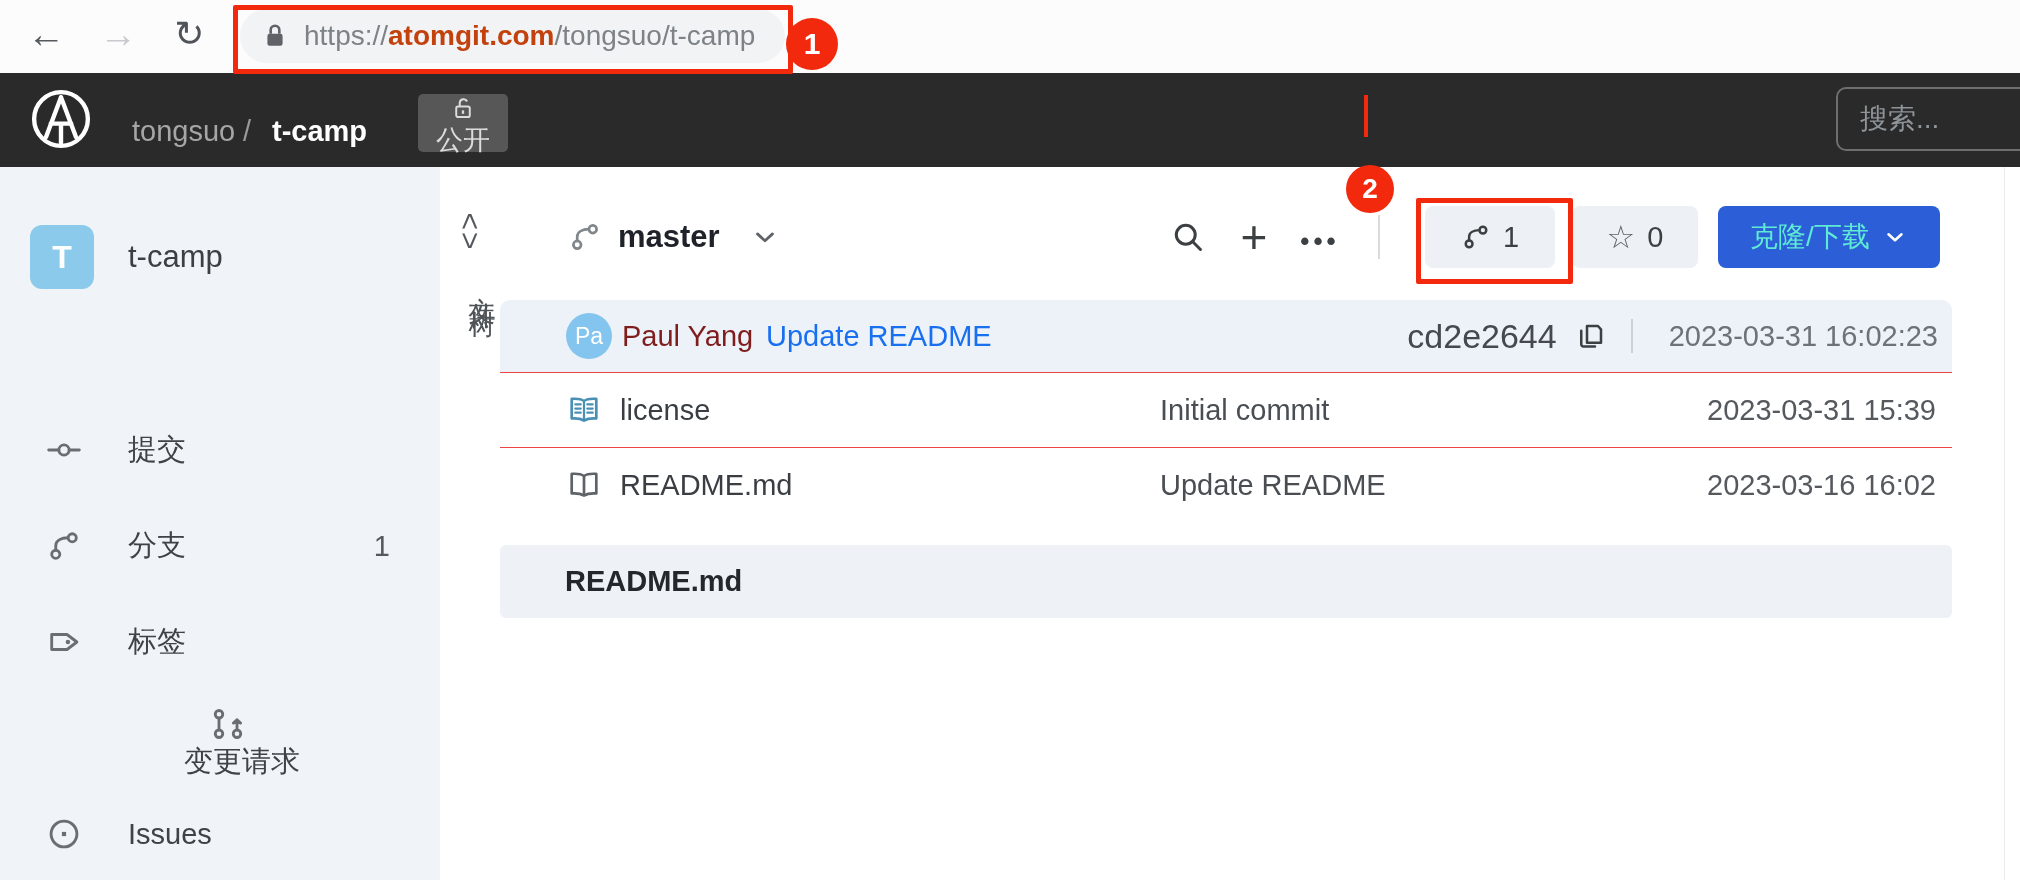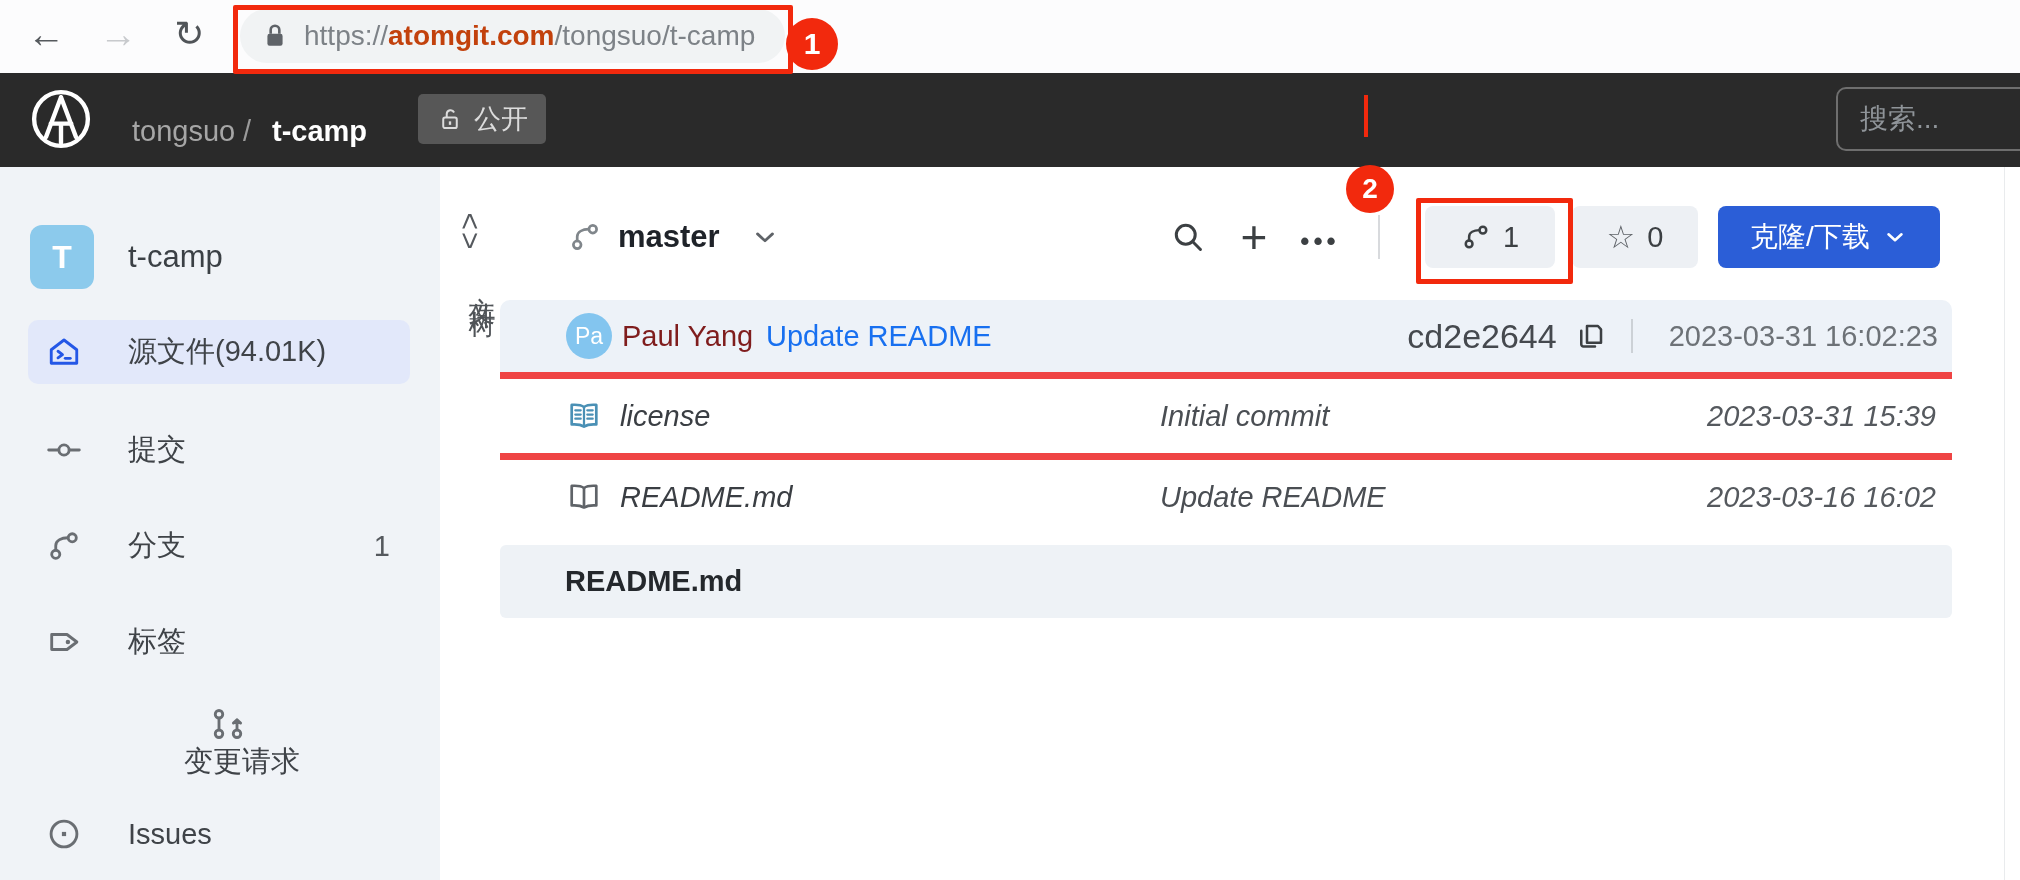--- a/index.html
+++ b/index.html
@@ -30,22 +30,22 @@
   .anno-c2{left:1346px;top:165px;width:48px;height:48px;font-size:28px;}
   .anno-vline{position:absolute;left:1364px;top:95px;width:4px;height:42px;background:#f2290d;}
 
   
   .app-header{position:absolute;left:0;top:73px;width:2020px;height:94px;background:#2a2a2a;}
   .logo{position:absolute;left:30px;top:15px;}
   .crumb{position:absolute;top:0;height:116px;display:flex;align-items:center;font-size:29px;}
   .crumb-owner{left:132px;color:#a6a6a6;}
   .crumb-sep{left:243px;color:#9a9a9a;}
   .crumb-repo{left:272px;color:#ffffff;font-weight:600;}
-  .vis-badge{position:absolute;left:418px;top:21px;height:50px;padding:0 18px;background:#575757;
-             border-radius:5px;display:flex;align-items:center;gap:10px;color:#dcdcdc;font-size:27px;}
+  .vis-badge{position:absolute;left:418px;top:21px;height:58px;padding:0 18px;background:#575757;
+             border-radius:5px;display:flex;align-items:center;color:#dcdcdc;font-size:27px;flex-direction:column;}
   .hdr-search{position:absolute;left:1836px;top:14px;width:230px;height:60px;border:2px solid #6e6e6e;
               border-radius:10px;background:transparent;color:#9aa0a6;font-size:28px;padding:0 0 0 22px;
               outline:none;font-family:inherit;}
   .hdr-search::placeholder{color:#8f9499;}
 
   
   .sidebar{position:absolute;left:0;top:167px;width:440px;height:713px;background:#f0f3f7;
            border-right:1px solid #e7e9ec;}
   .repo-head{position:absolute;left:0;top:58px;width:440px;height:64px;}
   .repo-avatar{position:absolute;left:30px;top:0;width:64px;height:64px;border-radius:12px;
@@ -82,35 +82,35 @@
   .tb-plus{font-size:46px;font-weight:300;line-height:40px;}
   .tb-dots{font-size:26px;letter-spacing:4px;font-weight:bold;padding-top:8px;}
   .tb-divider{position:absolute;left:878px;top:48px;width:2px;height:44px;background:#d8dadd;}
   .pill-btn{position:absolute;top:39px;height:62px;border-radius:8px;background:#edf0f4;
             display:flex;align-items:center;justify-content:center;gap:12px;font-size:29px;
             color:#3c4043;cursor:pointer;}
   .btn-branches{left:925px;width:130px;}
   .btn-star{left:1072px;width:126px;}
   .star-glyph{font-size:32px;color:#5f6368;line-height:32px;}
   .btn-clone{position:absolute;left:1218px;top:39px;width:222px;height:62px;border-radius:8px;
-             background:#2b5ed7;color:#ffffff;font-size:28px;display:flex;align-items:center;
+             background:#2b5ed7;color:#5eead4;font-size:28px;display:flex;align-items:center;
              justify-content:center;gap:12px;cursor:pointer;}
 
   
   .file-card{position:absolute;left:0;top:133px;width:1452px;border-radius:10px;overflow:hidden;}
   .commit-bar{position:relative;height:72px;background:#edf2f8;display:flex;align-items:center;}
   .c-avatar{position:absolute;left:66px;width:46px;height:46px;border-radius:50%;background:#83c5ef;
             color:#fff;font-size:23px;display:flex;align-items:center;justify-content:center;top:13px;}
   .c-author{position:absolute;left:122px;font-size:29px;color:#7f1d1d;line-height:72px;}
   .c-msg{position:absolute;left:266px;font-size:29px;color:#1870f0;line-height:72px;cursor:pointer;}
   .c-right{position:absolute;right:14px;top:0;height:72px;display:flex;align-items:center;gap:18px;}
   .c-hash{font-size:34px;color:#45494e;}
   .c-vdiv{width:2px;height:34px;background:#ccd1d6;margin:0 6px;}
   .c-time{font-size:29px;color:#6d7277;margin-left:12px;}
-  .frow{position:relative;height:74px;background:#ffffff;border-top:7px solid #ef4444;font-style:italic;}
+  .frow{position:relative;height:74px;background:#ffffff;border-top:1px solid #ef4444;}
   .f-ico{position:absolute;left:66px;top:19px;}
   .f-name{position:absolute;left:120px;font-size:29px;color:#3a3e43;line-height:74px;cursor:pointer;}
   .f-msg{position:absolute;left:660px;font-size:29px;color:#4a4e53;line-height:74px;cursor:pointer;}
   .f-time{position:absolute;right:16px;font-size:29px;color:#55595e;line-height:74px;}
 
   .readme-band{position:absolute;left:0;top:378px;width:1452px;height:73px;background:#eef2f6;
                border-radius:6px;}
   .readme-title{margin-left:65px;font-size:29px;font-weight:700;color:#24282c;line-height:73px;}
 
   svg{display:block;}
@@ -159,30 +159,20 @@
     </span>
     <input class="hdr-search" placeholder="搜索..." style="">
   </div>
 
   <div class="sidebar">
     <div class="repo-head">
       <span class="repo-avatar">T</span>
       <span class="repo-name">t-camp</span>
     </div>
 
-    <div class="side-item active" style="top:153px;">
-      <span class="s-ico">
-        <svg width="36" height="36" viewBox="0 0 24 24">
-          <path d="M3.5 10.5 L12 4 L20.5 10.5 V19.5 H3.5 Z" fill="none" stroke="#2457e6" stroke-width="1.9" stroke-linejoin="round"></path>
-          <path d="M8 11.5 L11 13.7 L8 15.9" fill="none" stroke="#2457e6" stroke-width="1.9" stroke-linecap="round" stroke-linejoin="round"></path>
-          <path d="M12.8 16.2 H16.2" stroke="#2457e6" stroke-width="1.9" stroke-linecap="round"></path>
-        </svg>
-      </span>
-      <span class="s-label">源文件(94.01K)</span>
-    </div>
 
     <div class="side-item" style="top:251px;">
       <span class="s-ico">
         <svg width="36" height="36" viewBox="0 0 24 24">
           <circle cx="12" cy="12" r="3.4" fill="none" stroke="#6a6e73" stroke-width="1.9"></circle>
           <path d="M1.8 12 H8.4 M15.6 12 H22.2" stroke="#6a6e73" stroke-width="1.9" stroke-linecap="round"></path>
         </svg>
       </span>
       <span class="s-label">提交</span>
     </div>

